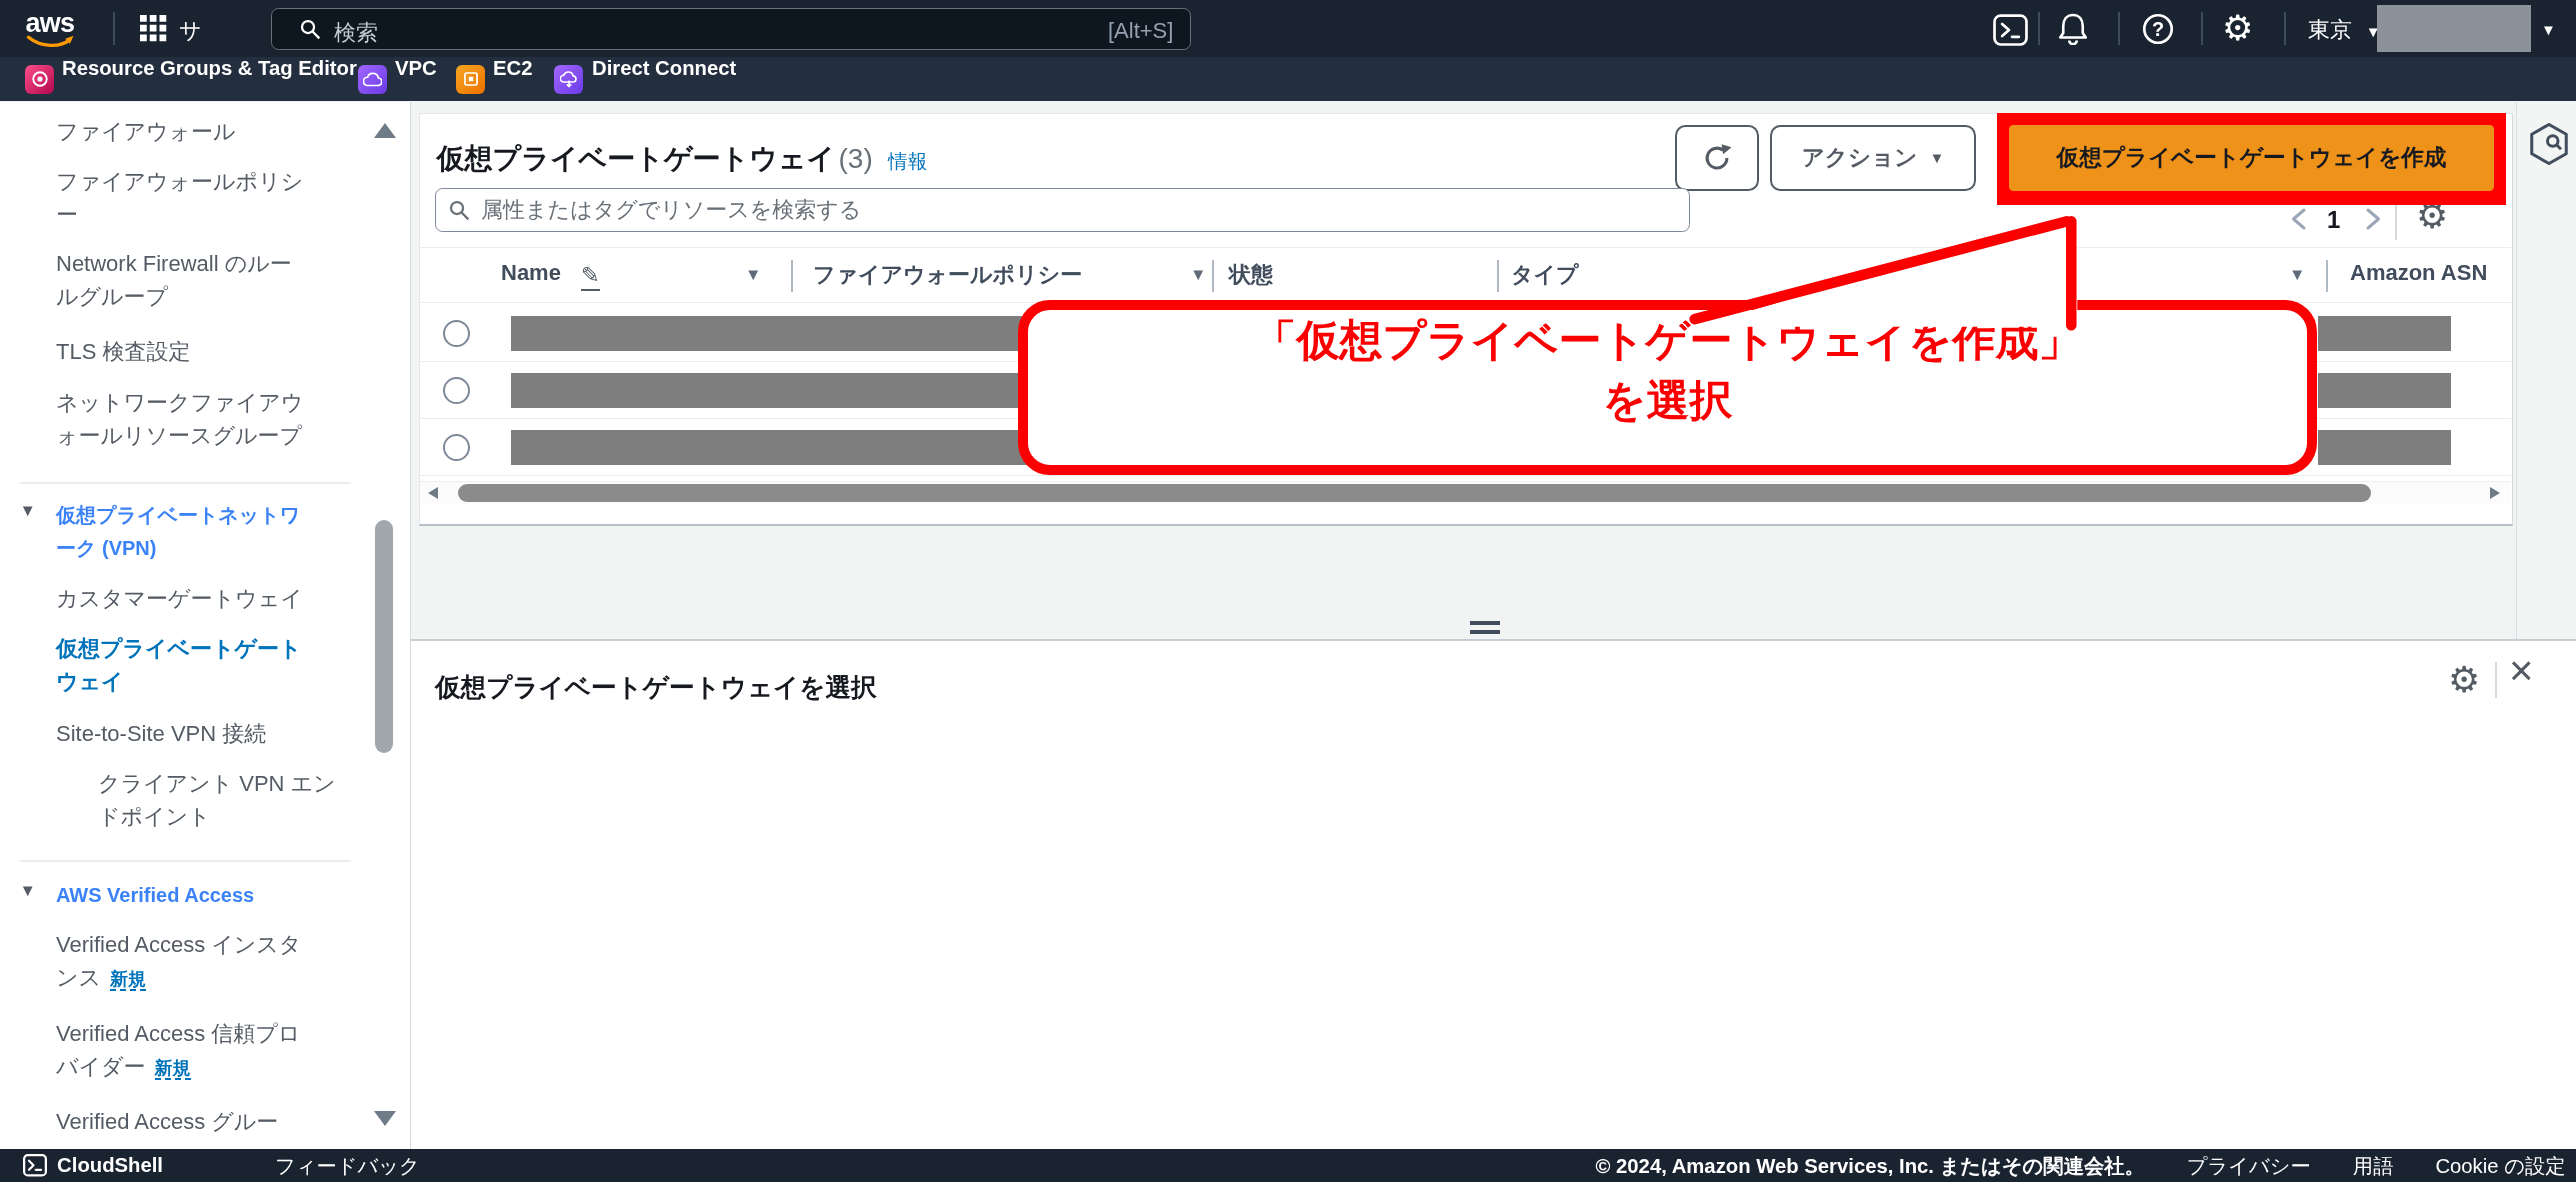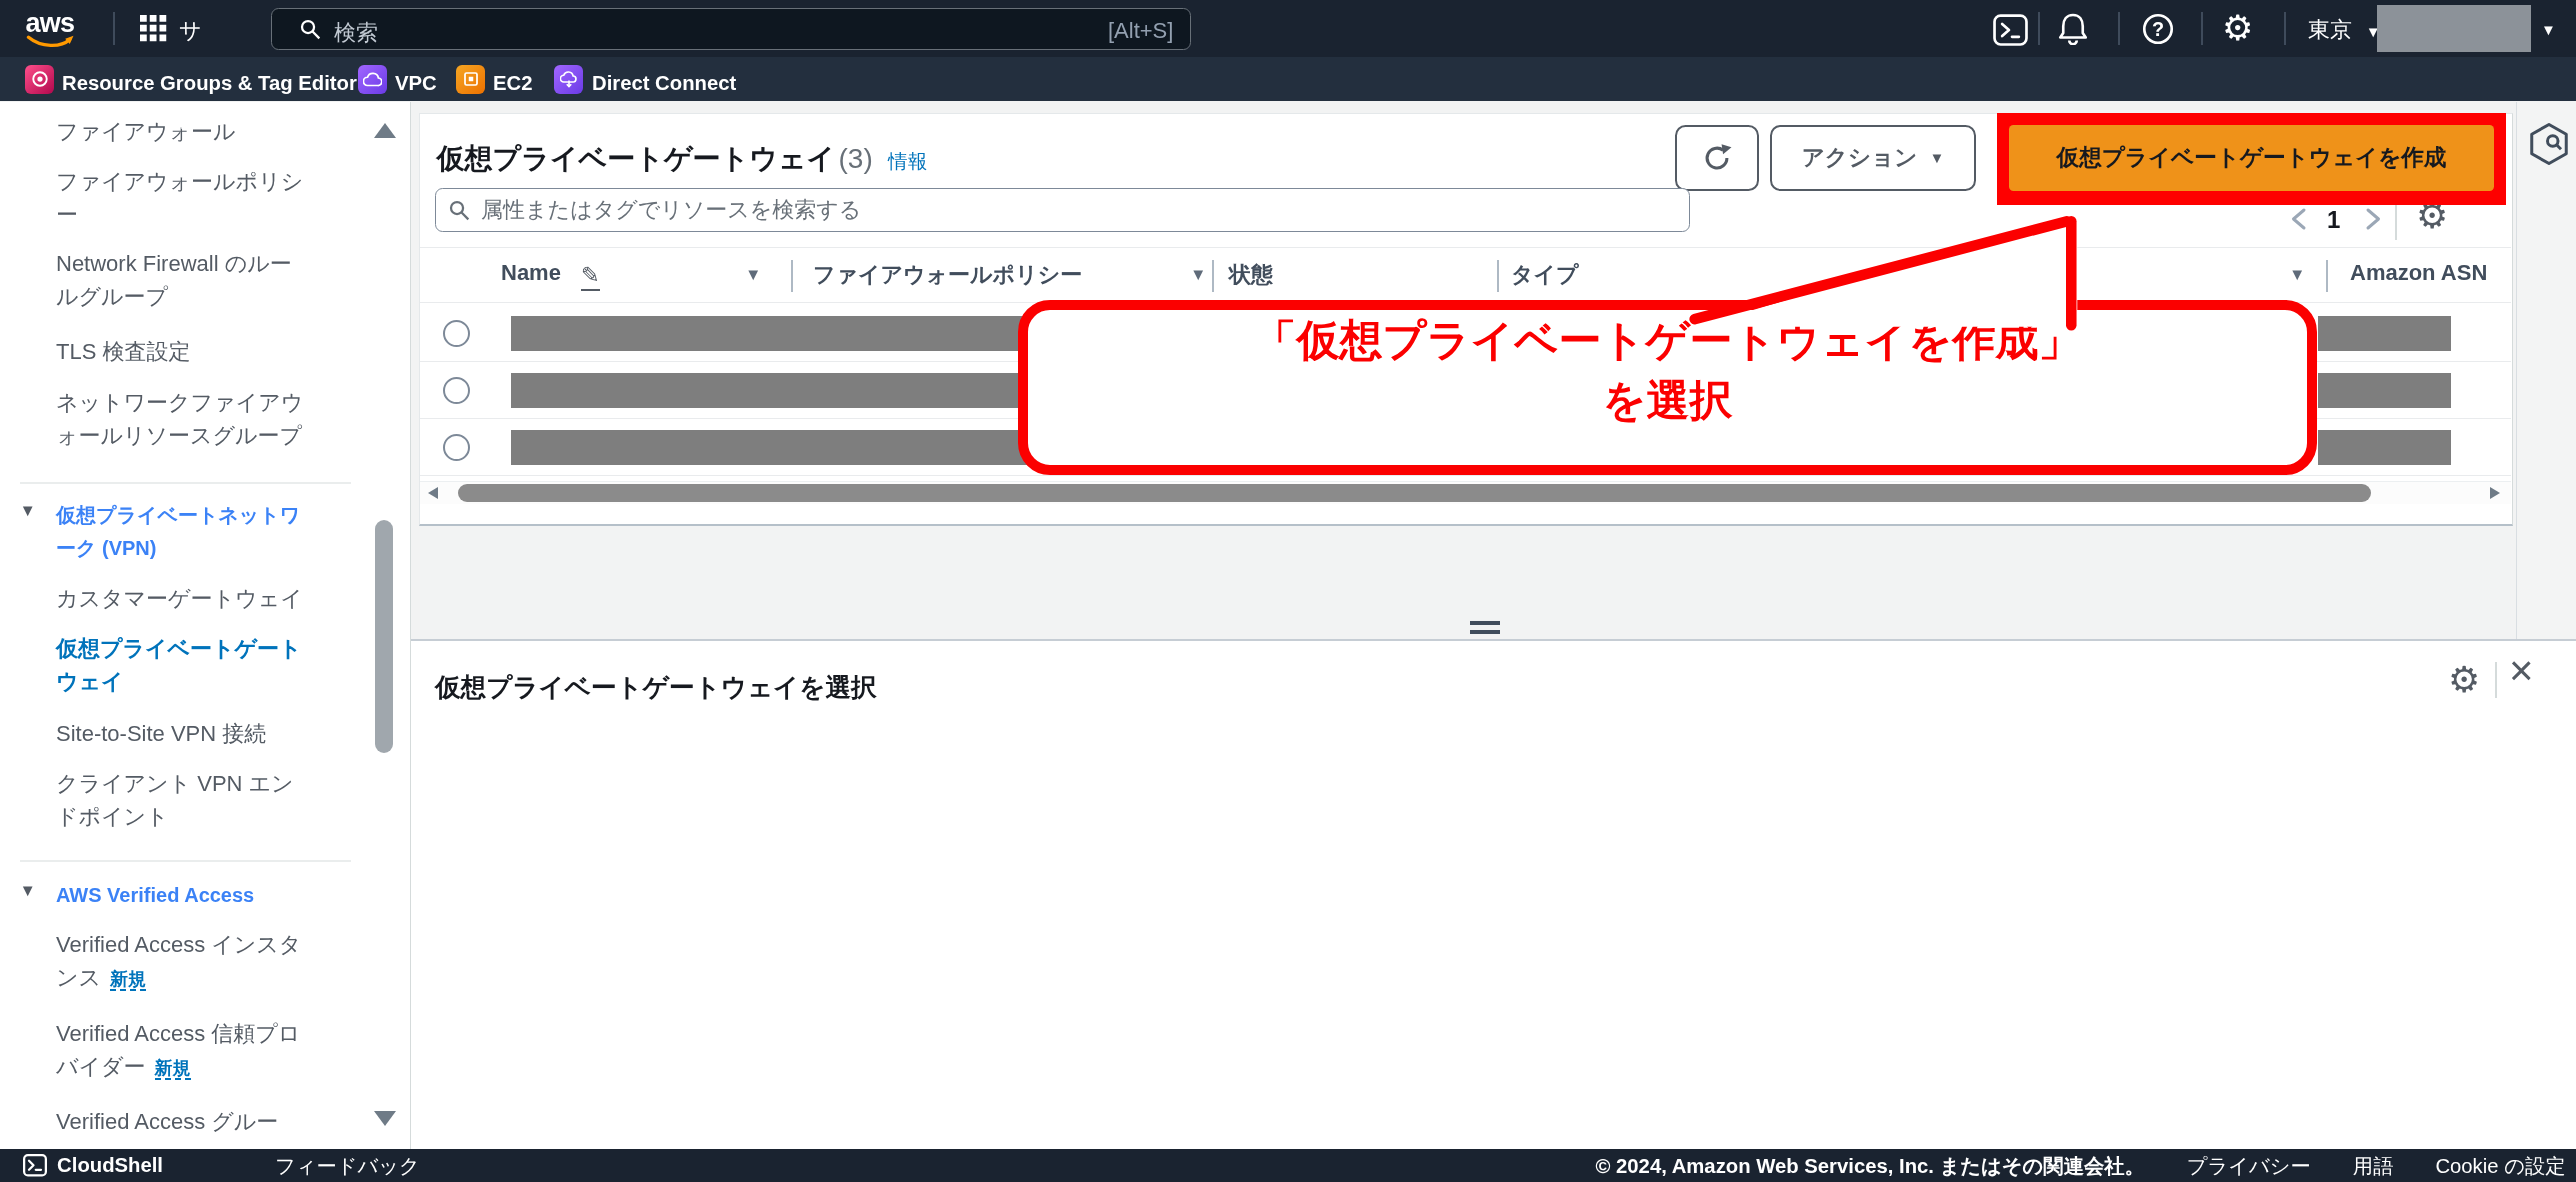--- a/index.html
+++ b/index.html
@@ -19,21 +19,21 @@
   .top-search .kbd { position:absolute; right:16.6px; top:9px; color:#93a0b0; font-size:22px; }
   .top-icon { color:#fff; }
   .region-label { color:#fff; font-size:22px; }
   .caret { color:#fff; font-size:15px; }
   .redact-top { position:absolute; left:2377px; top:5.3px; width:154px; height:47px; background:#8c9299; }
 
   
   .favbar { position:absolute; left:0; top:57px; width:2576px; height:44px; background:#232f3e; z-index:60; }
   .fav-ic { position:absolute; top:7.5px; width:29px; height:29px; border-radius:6px;
             display:flex; align-items:center; justify-content:center; }
-  .fav-label { position:absolute; top:15px; color:#fff; font-size:20.3px; font-weight:bold; white-space:nowrap; }
+  .fav-label { position:absolute; top:0; color:#fff; font-size:20.3px; font-weight:bold; white-space:nowrap; }
 
   
   .sidebar { position:absolute; left:0; top:102px; width:411px; height:1048px; background:#fff;
              border-right:1.5px solid #d5dbdb; z-index:5; }
   .side-item { position:absolute; left:56px; width:252px; font-size:22px; line-height:33px; color:#545b64; cursor:pointer; }
   .side-item.sel { color:#0073bb; font-weight:bold; }
   .side-head { position:absolute; left:56px; width:252px; font-size:20px; line-height:33px; color:#3b82f6; font-weight:bold; }
   .side-tri { position:absolute; left:19.6px; font-size:16.6px; color:#545b64; }
   .side-div { position:absolute; left:19.6px; width:331px; height:1.5px; background:#eaeded; }
   .badge-new { color:#0073bb; font-size:18px; font-weight:bold; border-bottom:2.3px dashed #0073bb; margin-left:9px; white-space:nowrap; }
@@ -208,21 +208,21 @@
     <div class="side-item" style="top:145px;">Network Firewall のルールグループ</div>
     <div class="side-item" style="top:233px;">TLS 検査設定</div>
     <div class="side-item" style="top:284px;">ネットワークファイアウォールリソースグループ</div>
     <div class="side-div" style="top:380px;"></div>
 
     <span class="side-tri" style="top:399px;">▼</span>
     <div class="side-head" style="top:397px;">仮想プライベートネットワーク (VPN)</div>
     <div class="side-item" style="top:480px;">カスタマーゲートウェイ</div>
     <div class="side-item sel" style="top:530px;">仮想プライベートゲートウェイ</div>
     <div class="side-item" style="top:615px;">Site-to-Site VPN 接続</div>
-    <div class="side-item" style="top:665px;">クライアント VPN エンドポイント</div>
+    <div class="side-item" style="top:665px;margin-left:42px;">クライアント VPN エンドポイント</div>
     <div class="side-div" style="top:758px;"></div>
 
     <span class="side-tri" style="top:779px;">▼</span>
     <div class="side-head" style="top:777px;">AWS Verified Access</div>
     <div class="side-item" style="top:915px;"><span>Verified Access 信頼プロバイダー</span><span class="badge-new">新規</span></div>
     <div class="side-item" style="top:826px;"><span>Verified Access インスタンス</span><span class="badge-new">新規</span></div>
     <div class="side-item" style="top:1003px;">Verified Access グルー</div>
 
     <div class="abs tri-up" style="left:374px;top:21px;"></div>
     <div class="sb-thumb" style="top:418px;height:233px;"></div>

